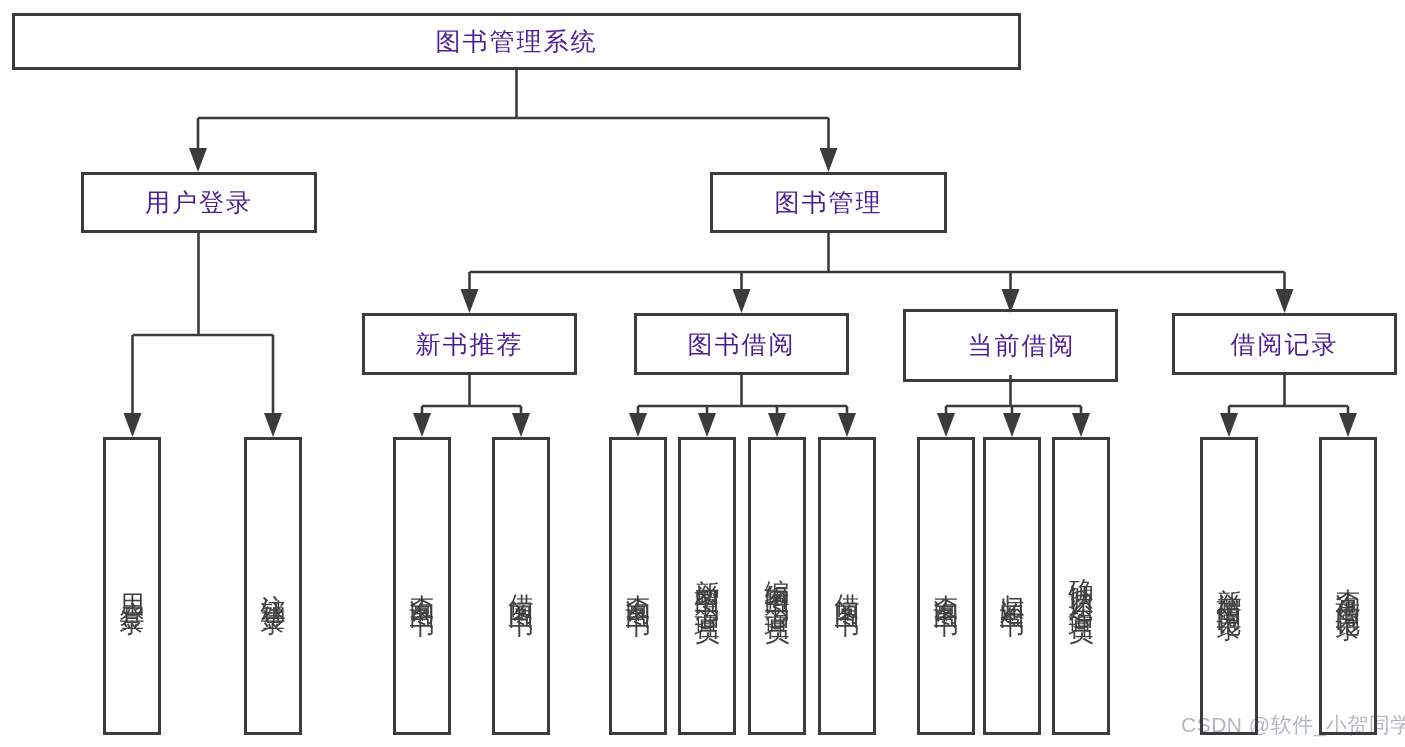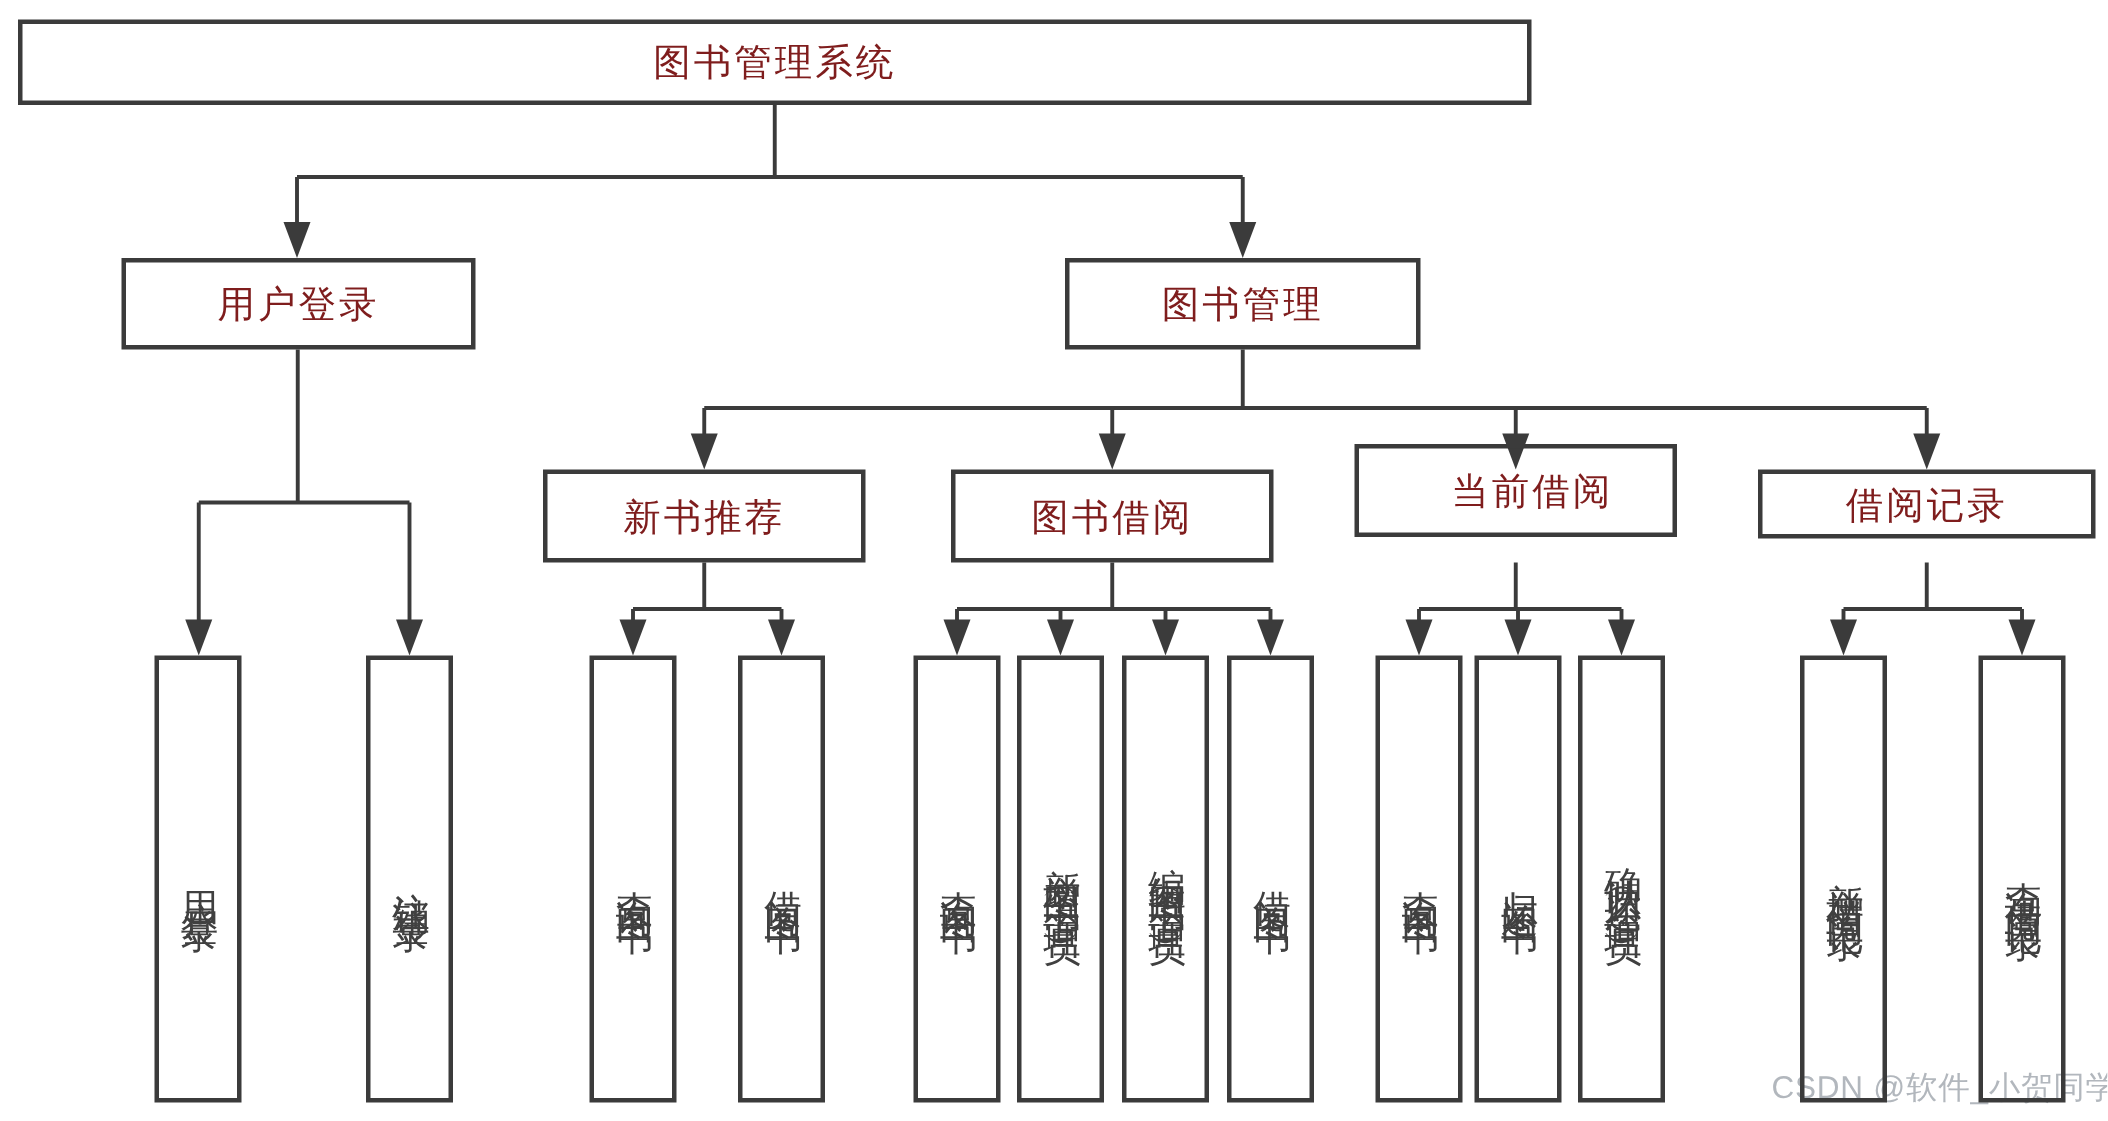--- a/index.html
+++ b/index.html
@@ -23,21 +23,21 @@
     border: 3px solid #3b3b3b;
     background: transparent;
     display: flex;
     align-items: center;
     justify-content: center;
     box-sizing: border-box;
     z-index: 2;
   }
   .hlabel {
     font-size: 25px;
-    color: #7f1d1d;
+    color: #4c1d95;
     letter-spacing: 2px;
     white-space: nowrap;
   }
   .vlabel {
     writing-mode: vertical-rl;
     text-orientation: mixed;
     font-size: 25px;
     color: #404040;
     letter-spacing: 6px;
     line-height: 1;
@@ -134,24 +134,24 @@
   <div class="box" style="left:362px; top:313px; width:215px; height:62px;">
     <span class="hlabel">新书推荐</span>
   </div>
 
   <div class="box" style="left:710px; top:172px; width:237px; height:61px;">
     <span class="hlabel">图书管理</span>
   </div>
   <div class="box" style="left:634px; top:313px; width:215px; height:62px;text-align:center;">
     <span class="hlabel">图书借阅</span>
   </div>
-  <div class="box" style="left:903px; top:296px; width:215px; height:62px;padding-left:22px;">
+  <div class="box" style="left:903px; top:309px; width:215px; height:73px;padding-left:22px;">
     <span class="hlabel">当前借阅</span>
   </div>
-  <div class="box" style="left:1172px; top:313px; width:225px; height:46px;align-items:center;">
+  <div class="box" style="left:1172px; top:313px; width:225px; height:62px;align-items:center;">
     <span class="hlabel">借阅记录</span>
   </div>
 
   <div class="box" style="left:103px; top:437px; width:58px; height:298px;">
     <span class="vlabel">用户登录</span>
   </div>
   <div class="box" style="left:244px; top:437px; width:58px; height:298px;">
     <span class="vlabel">注销登录</span>
   </div>
 

